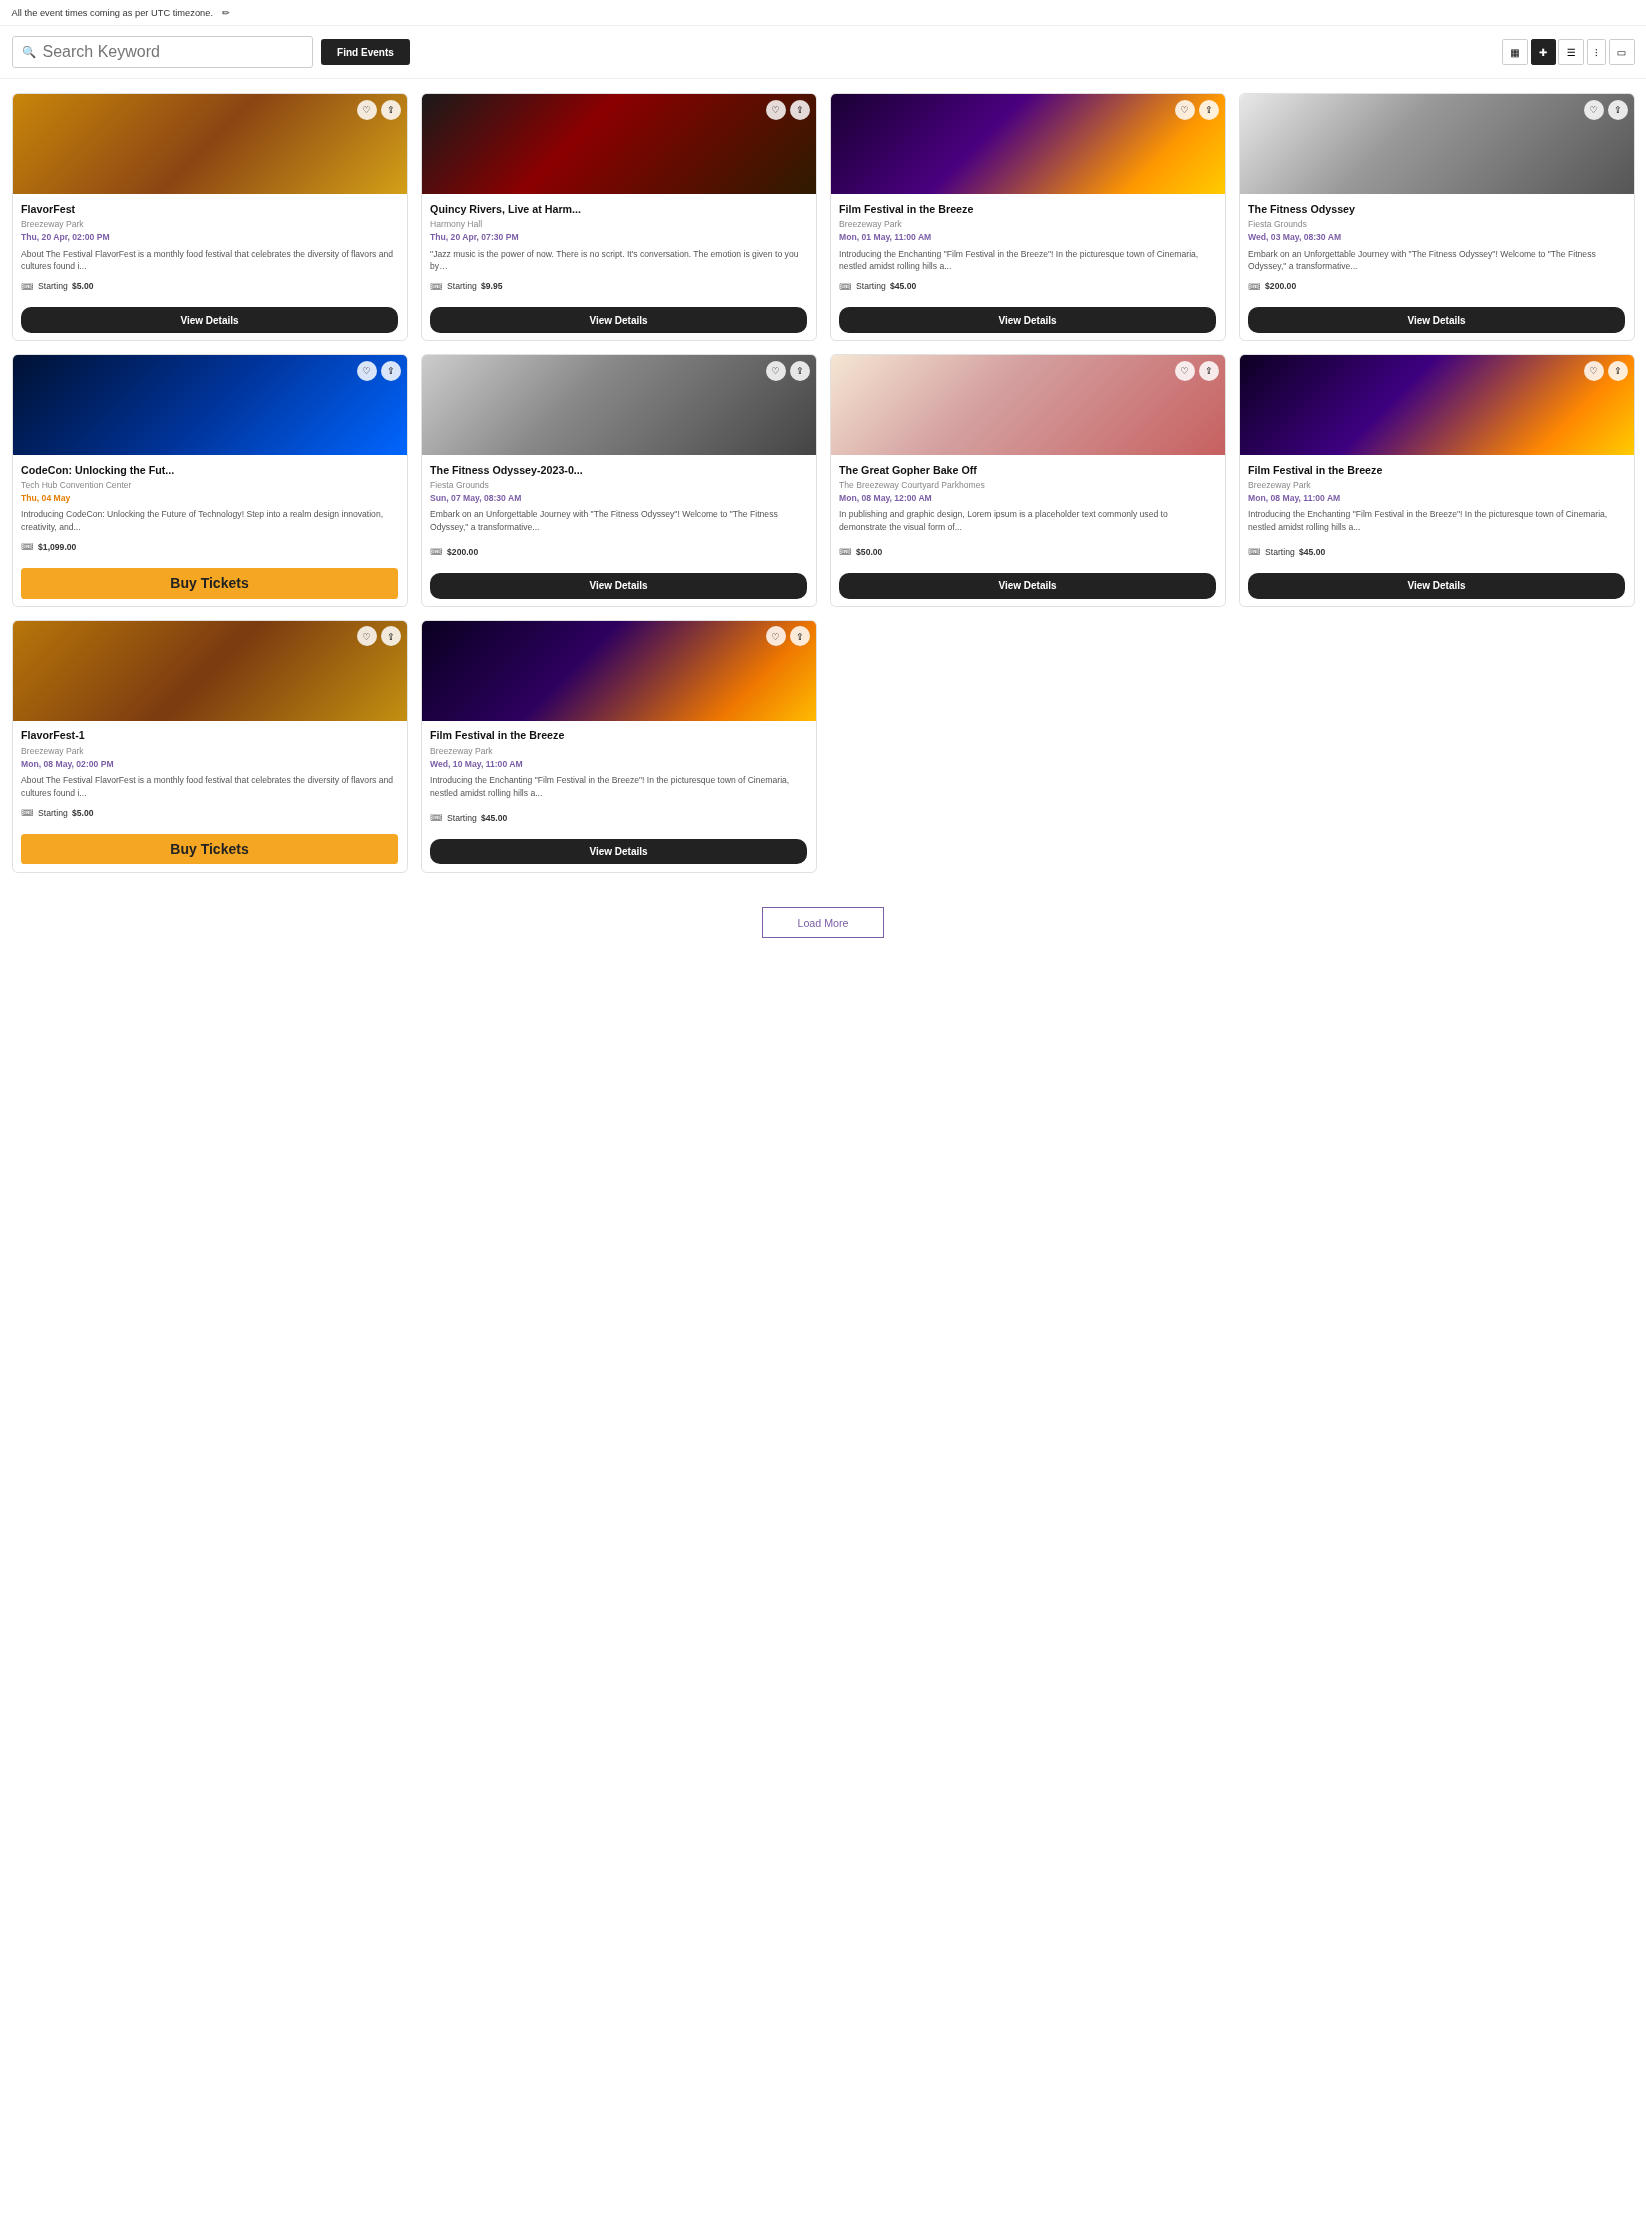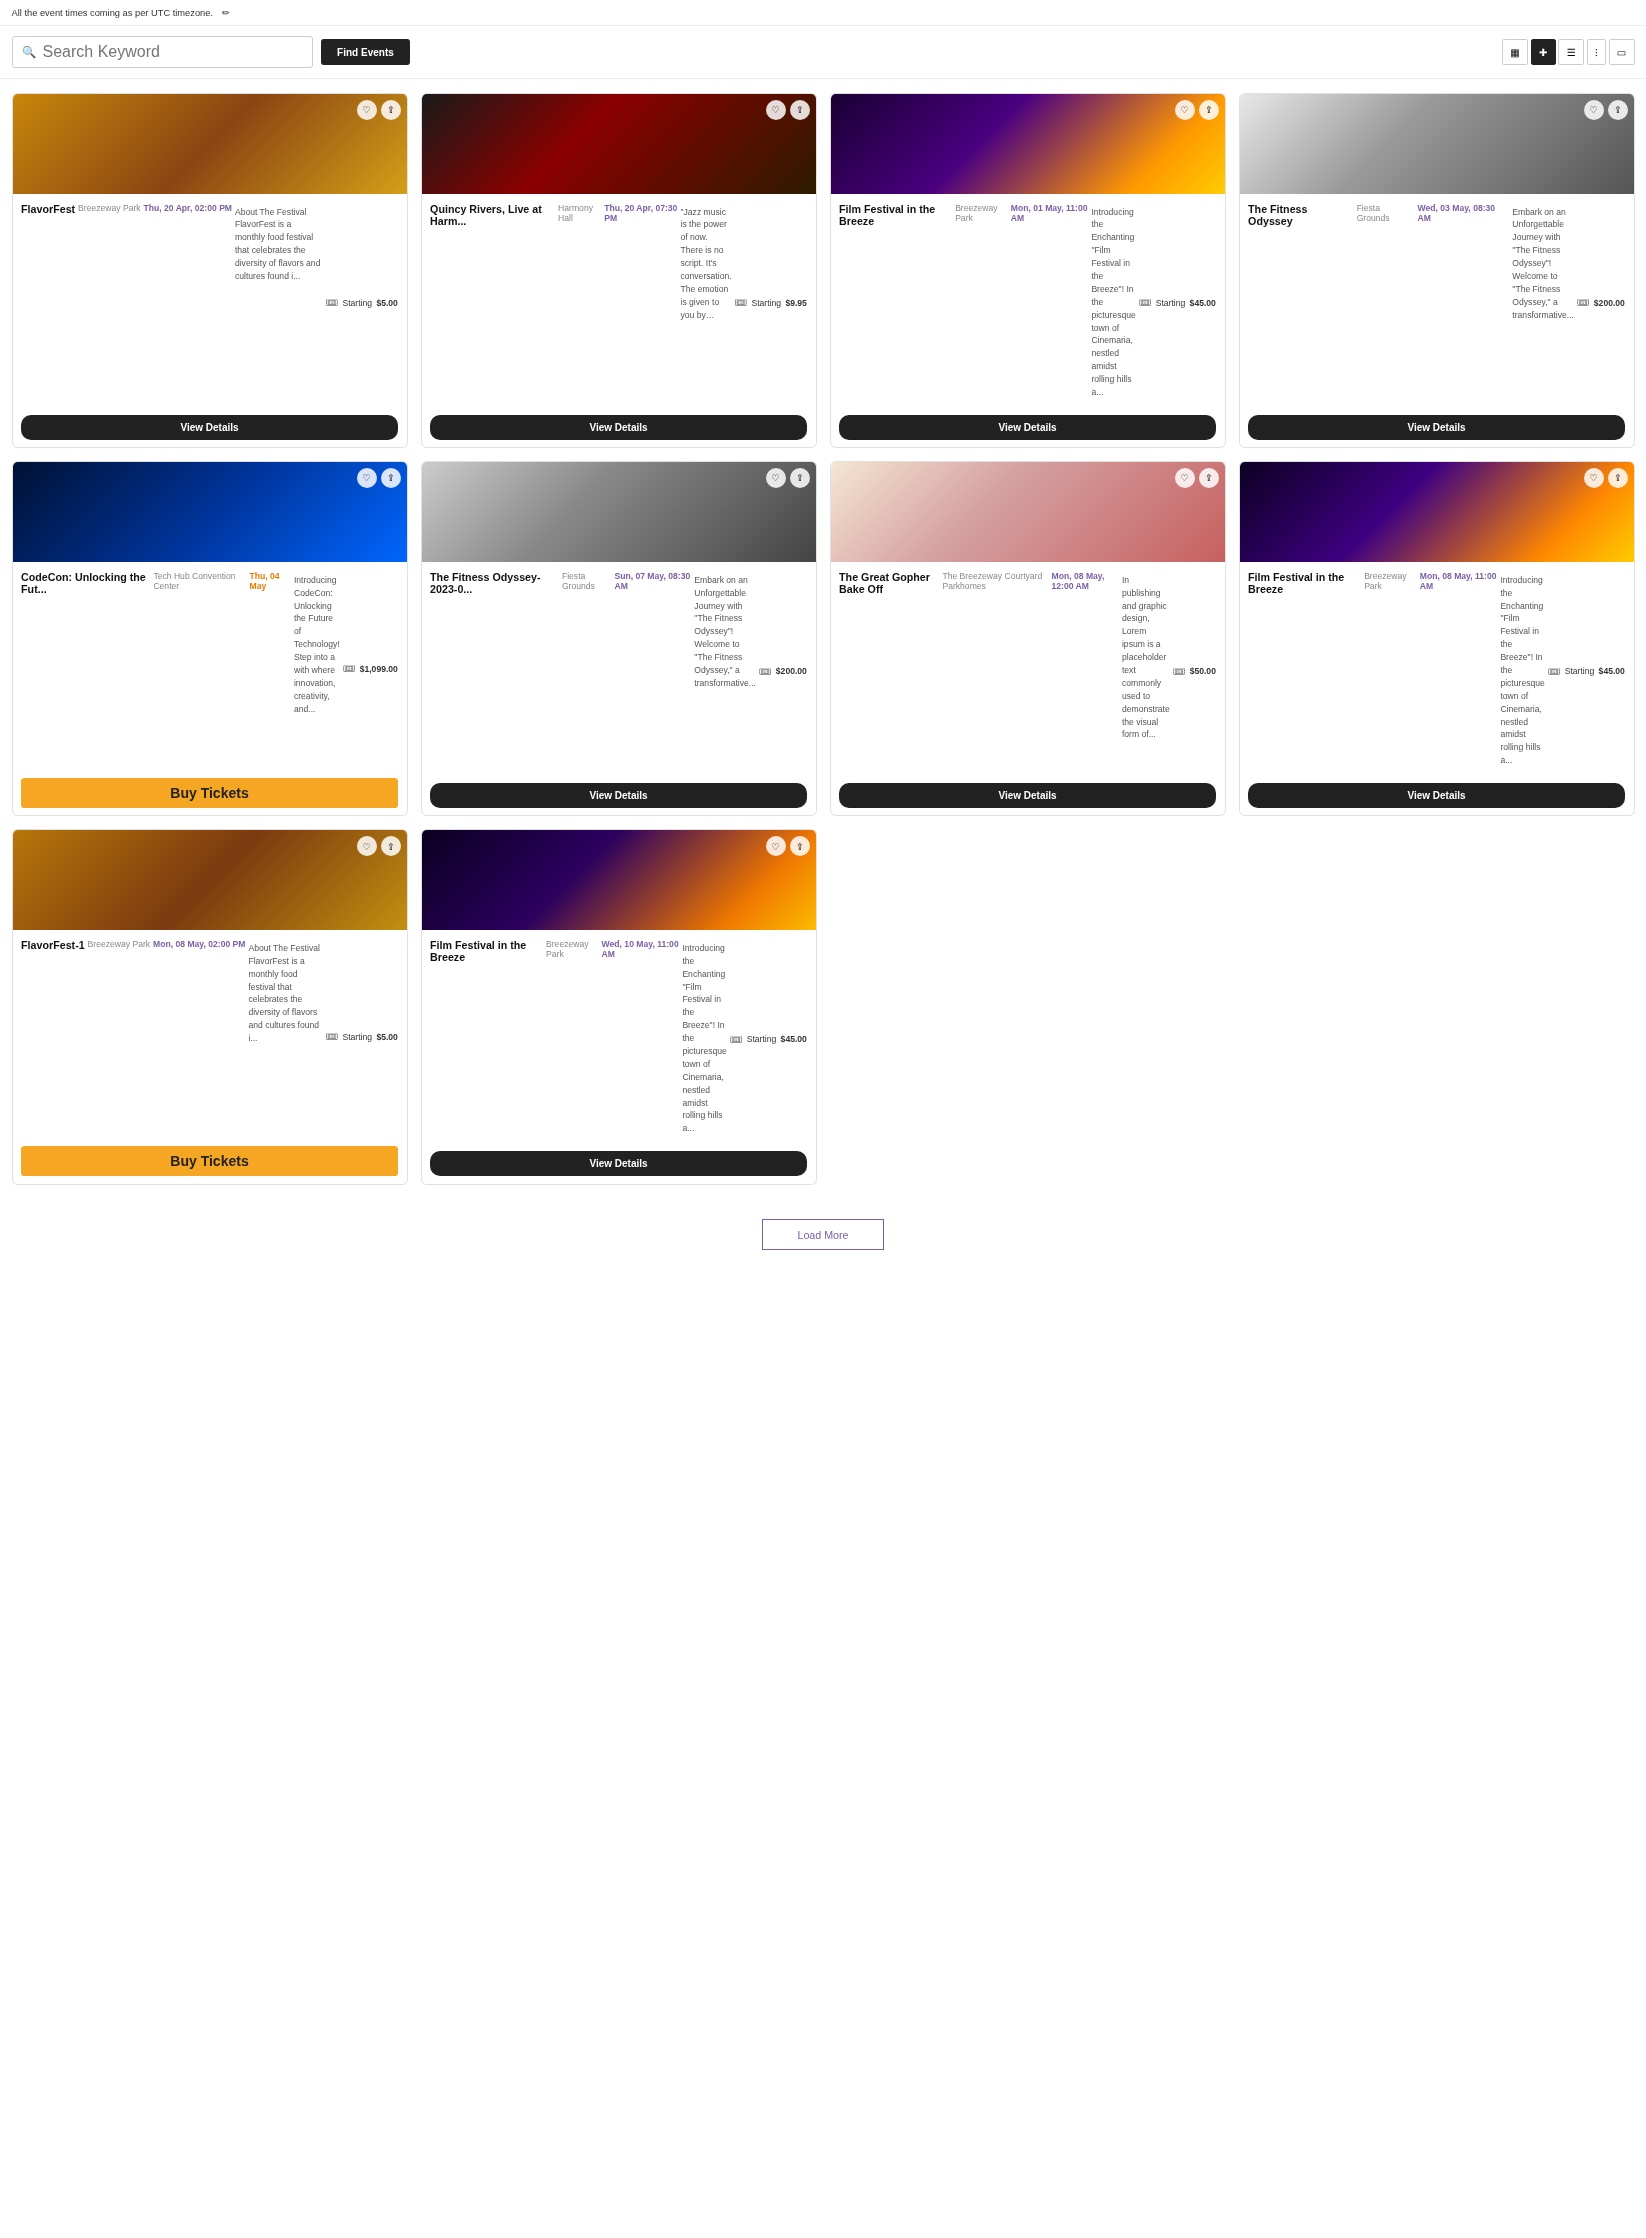--- a/index.html
+++ b/index.html
@@ -13,21 +13,21 @@
     .search-icon-svg { color: #888; font-size: 11.5px; }
     .find-btn { background: #222; color: #fff; border: none; padding: 7.2px 16px; border-radius: 2.9px; font-size: 10px; font-weight: 600; cursor: pointer; }
     .view-toggle { margin-left: auto; display: flex; gap: 2.9px; }
     .view-btn { border: 0.7px solid #ccc; background: #fff; padding: 5px 7.2px; cursor: pointer; border-radius: 2.1px; font-size: 10px; }
     .view-btn.active { background: #222; color: #fff; border-color: #222; }
     .events-grid { display: grid; grid-template-columns: repeat(4, 1fr); gap: 13px; padding: 14.3px 11.5px; }
     .event-card { border: 0.7px solid #e0e0e0; border-radius: 5.7px; overflow: hidden; display: flex; flex-direction: column; background: #fff; }
     .card-image { position: relative; height: 100px; overflow: hidden; background: #ccc; }
     .card-actions { position: absolute; top: 5.7px; right: 5.7px; display: flex; gap: 4.3px; }
     .card-action-btn { background: rgba(255,255,255,0.85); border: none; border-radius: 50%; width: 20px; height: 20px; display: flex; align-items: center; justify-content: center; cursor: pointer; font-size: 9.3px; }
-    .card-body { padding: 8.6px; flex: 1; display: flex; flex-direction: row; gap: 2.9px; }
+    .card-body { padding: 8.6px; flex: 1; display: flex; flex-direction: column; gap: 2.9px; }
     .card-title { font-size: 10.7px; font-weight: 700; color: #111; margin-bottom: 1.4px; }
     .card-venue { font-size: 8.6px; color: #888; }
     .card-date { font-size: 8.6px; color: #7b5ea7; font-weight: 600; }
     .card-date.orange { color: #e67e00; }
     .card-desc { font-size: 8.6px; color: #555; line-height: 1.5; margin-top: 2.9px; flex: 1; }
     .card-price { font-size: 8.6px; color: #333; display: flex; align-items: center; gap: 4.3px; margin-top: 4.3px; }
     .card-price strong { font-weight: 700; }
     .ticket-icon { font-size: 10px; }
     .card-footer { padding: 7.2px 8.6px; }
     .view-details-btn { background: #222; color: #fff; border: none; width: 100%; padding: 7.2px; border-radius: 10px; font-size: 10px; font-weight: 700; cursor: pointer; }
@@ -150,21 +150,21 @@
       <div class="card-image img-tech">
         <div class="card-actions">
           <button class="card-action-btn">♡</button>
           <button class="card-action-btn">⇪</button>
         </div>
       </div>
       <div class="card-body">
         <div class="card-title">CodeCon: Unlocking the Fut...</div>
         <div class="card-venue">Tech Hub Convention Center</div>
         <div class="card-date orange">Thu, 04 May</div>
-        <div class="card-desc">Introducing CodeCon: Unlocking the Future of Technology! Step into a with where innovation, creativity, and...</div>
+        <div class="card-desc">Introducing CodeCon: Unlocking the Future of Technology! Step into a realm design innovation, creativity, and...</div>
         <div class="card-price">
           <span class="ticket-icon">🎟</span> 
           <strong>$1,099.00</strong>
         </div>
       </div>
       <div class="card-footer">
         <button class="buy-tickets-btn">Buy Tickets</button>
       </div>
     </div>
     <div class="event-card">

